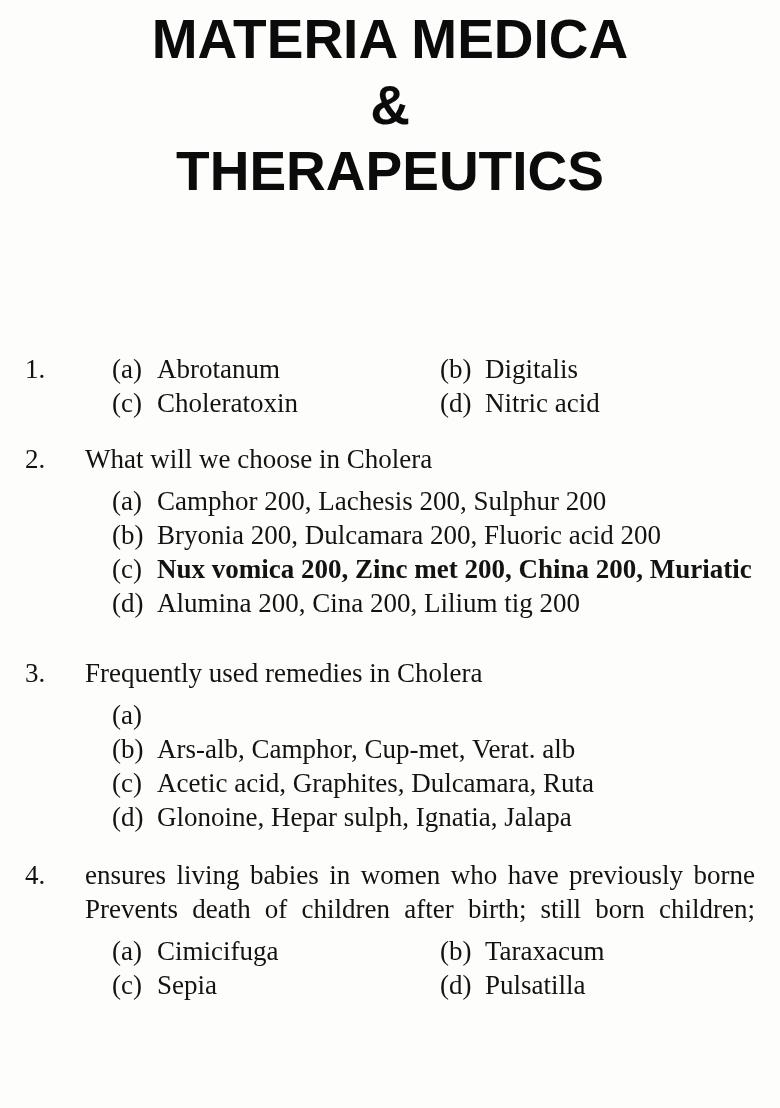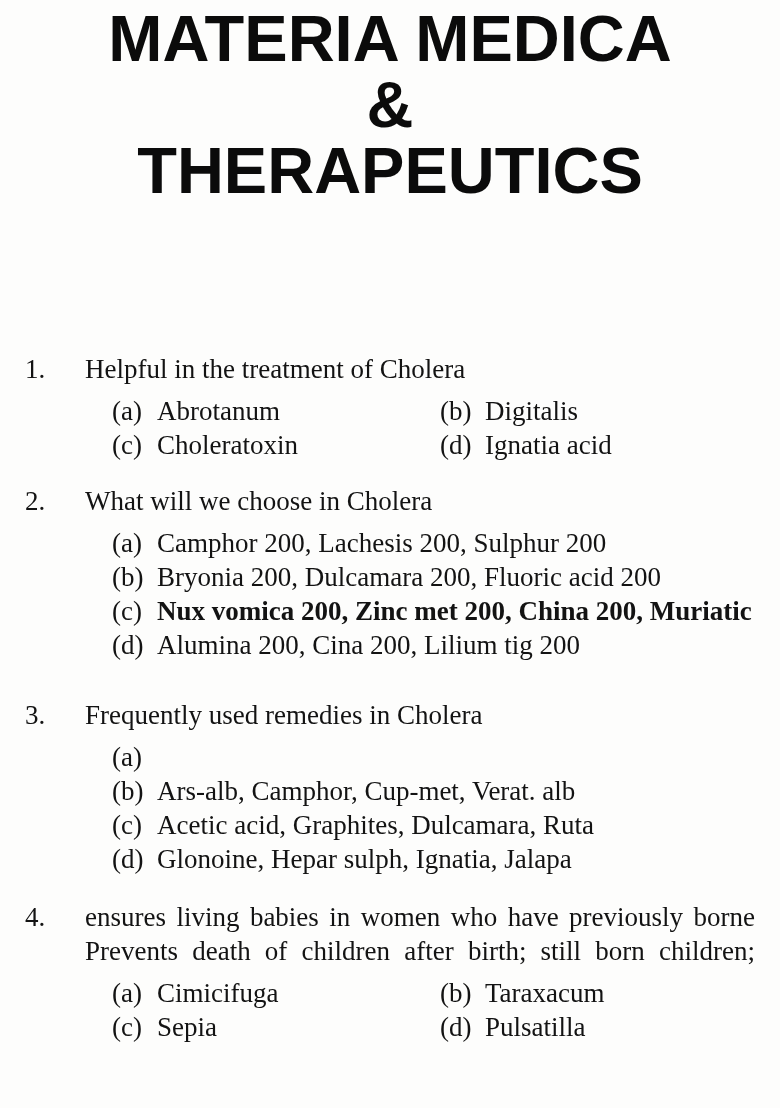--- a/index.html
+++ b/index.html
@@ -11,21 +11,21 @@
     background: #fdfdfc;
     color: #131313;
     font-family: "Liberation Serif", "DejaVu Serif", serif;
     overflow: hidden;
   }
   .title-block {
     padding-top: 6px;
     text-align: center;
     font-family: "Liberation Sans", "DejaVu Sans", sans-serif;
     font-weight: bold;
-    font-size: 65px;
+    font-size: 55px;
     line-height: 66px;
     color: #0b0b0b;
     letter-spacing: 0px;
   }
   .q {
     position: relative;
     padding-left: 85px;
     width: 757px;
     font-size: 27px;
     line-height: 34px;
@@ -61,37 +61,36 @@
 <div class="page">
 
   <header class="title-block">
     <div class="title-line">MATERIA MEDICA</div>
     <div class="title-line">&amp;</div>
     <div class="title-line">THERAPEUTICS</div>
   </header>
 
   <section class="q q-1">
     <div class="qnum">1.</div>
-    <div class="heading">Helpful in the treatment of Cholera</div>
     <div class="opts two-col">
       <div class="opt">
         <span class="olet">(a)</span>
         <span class="otxt">Abrotanum</span>
       </div>
       <div class="opt">
         <span class="olet">(b)</span>
         <span class="otxt">Digitalis</span>
       </div>
       <div class="opt">
         <span class="olet">(c)</span>
         <span class="otxt">Choleratoxin</span>
       </div>
       <div class="opt">
         <span class="olet">(d)</span>
-        <span class="otxt">Ignatia acid</span>
+        <span class="otxt">Nitric acid</span>
       </div>
     </div>
   </section>
 
   <section class="q q-2">
     <div class="qnum">2.</div>
     <div class="heading">What will we choose in Cholera</div>
     <div class="opts">
       <div class="opt">
         <span class="olet">(a)</span>

